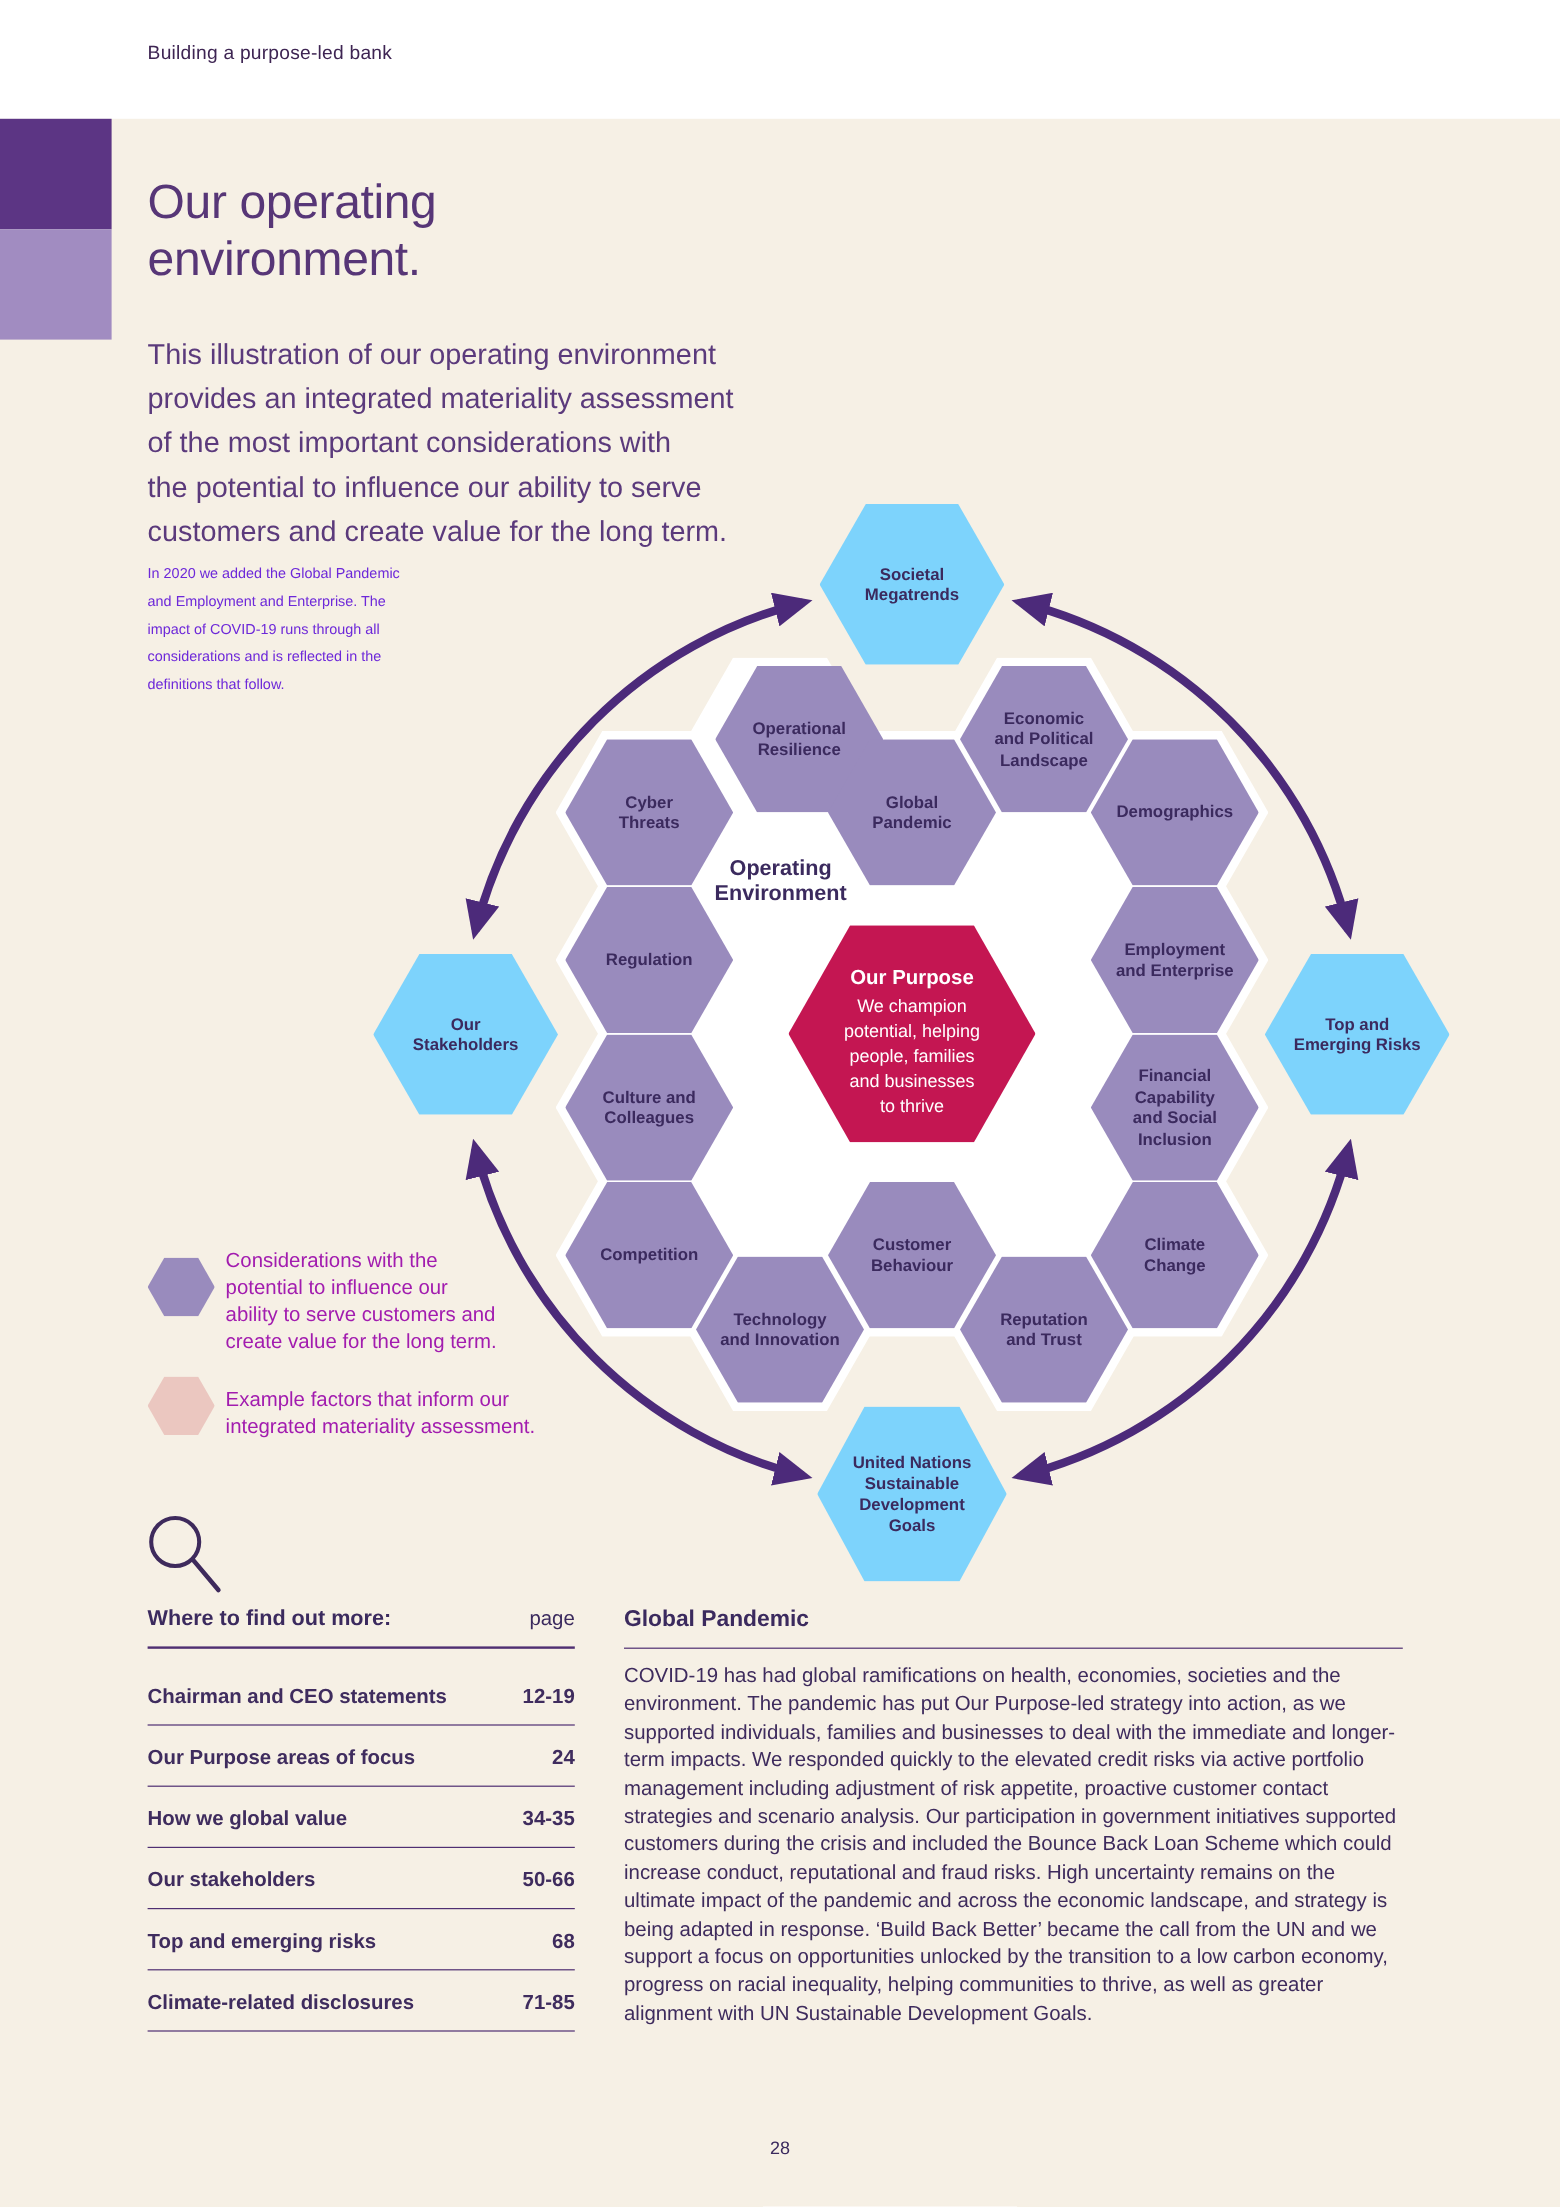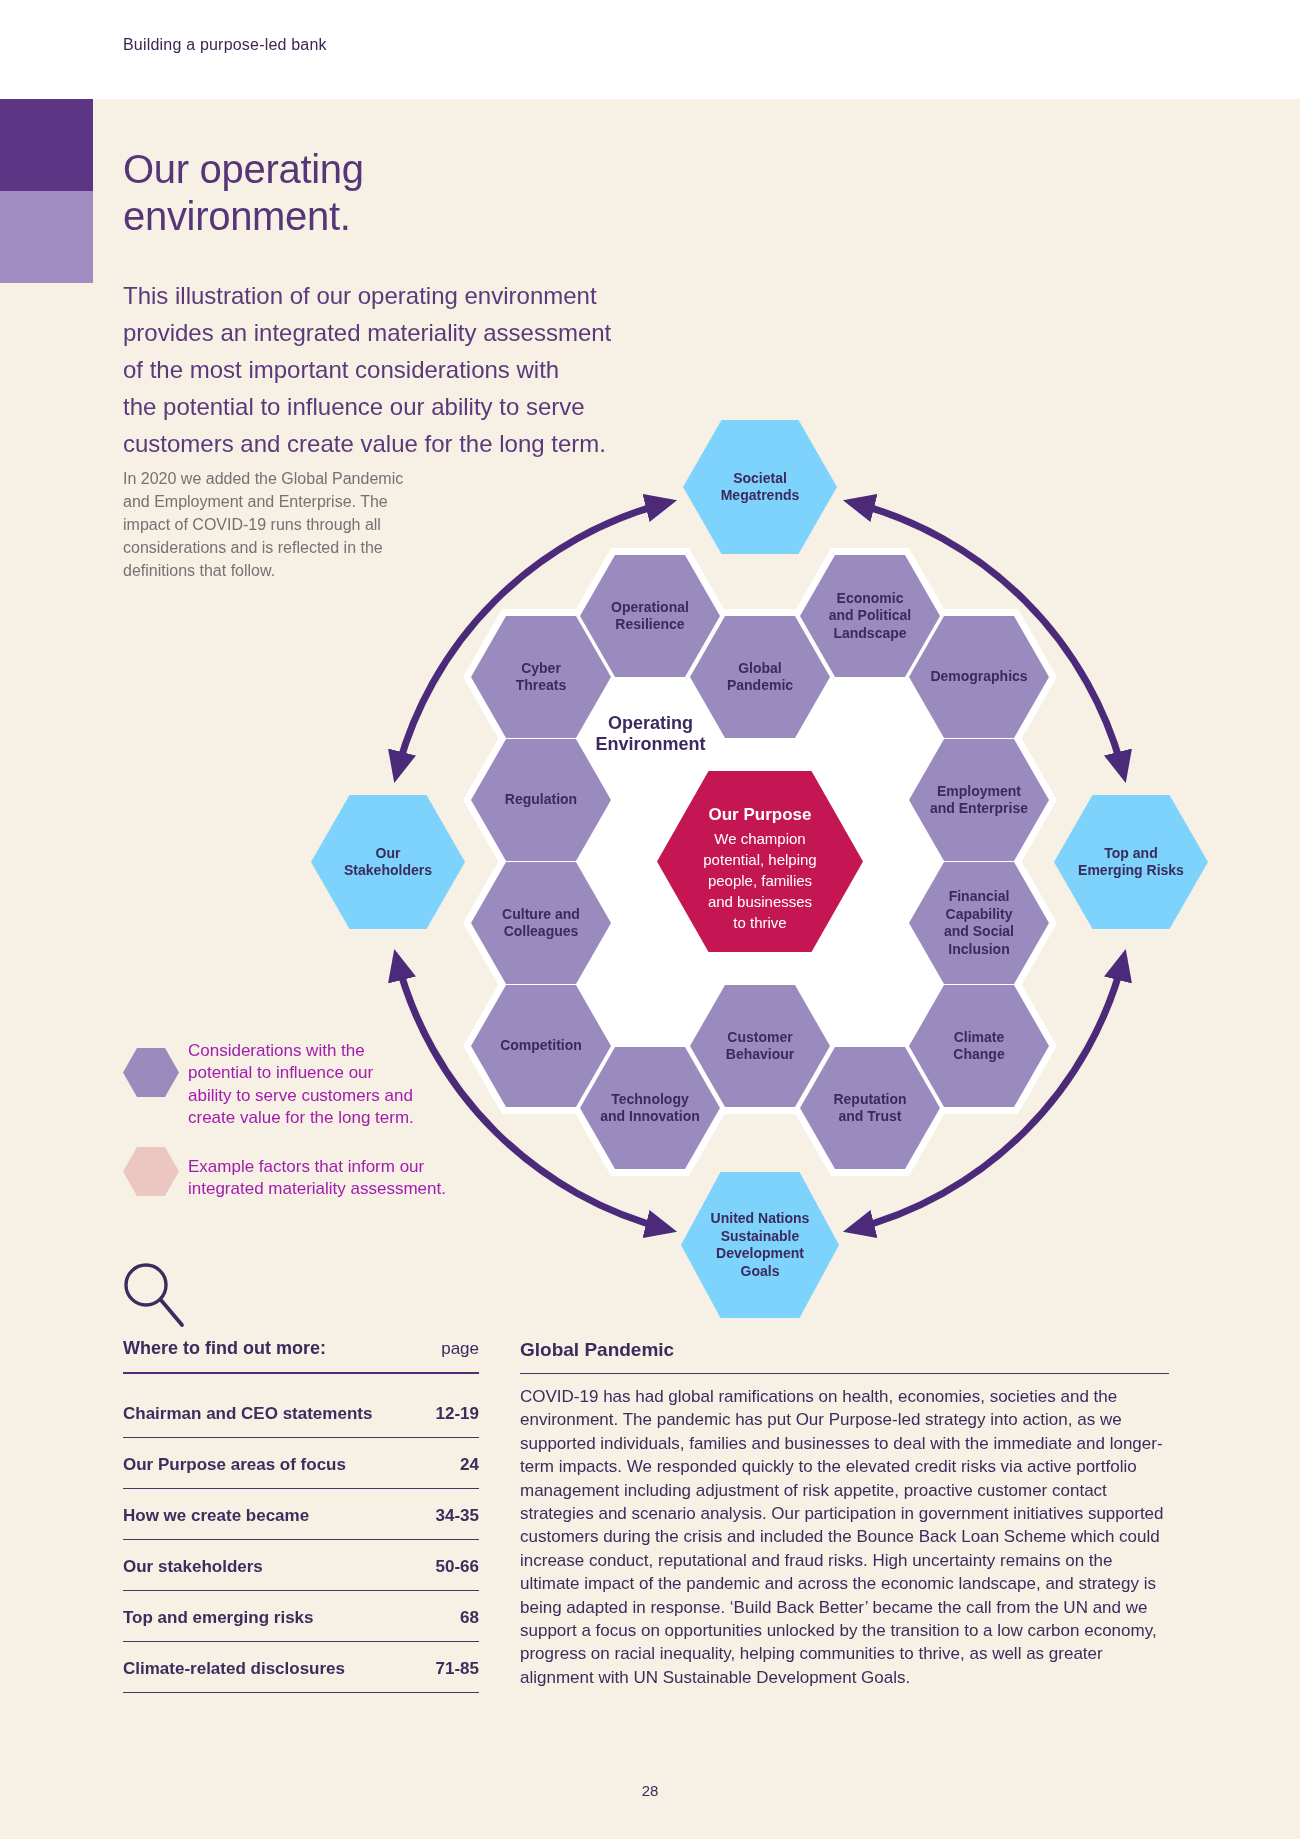--- a/index.html
+++ b/index.html
@@ -8,22 +8,22 @@
   .canvas { position:absolute; left:0; top:99px; width:1300px; height:1740px; background:#f6f0e5; }
   .eyebrow { position:absolute; left:123px; top:36px; font-size:16px; color:#3e2553; letter-spacing:.2px; }
   .rect { position:absolute; left:0; width:93px; height:92px; }
   .rect.dark  { top:0;  background:#5c3584; }
   .rect.light { top:92px; background:#a18cc1; }
 
   .title { position:absolute; left:123px; top:47px; font-size:40px; line-height:47px;
            font-weight:400; color:#573677; white-space:pre-line; letter-spacing:-.3px; }
   .intro { position:absolute; left:123px; top:178px; font-size:24px; line-height:37px;
            color:#5b3a7c; white-space:pre-line; }
-  .note  { position:absolute; left:123px; top:368px; font-size:16px; line-height:23px;
-           color:#737373; white-space:pre-line; }
+  .note  { position:absolute; left:123px; top:368px; font-size:12px; line-height:23px;
+           color:#6d28d9; white-space:pre-line; }
 
   
   .arcs { position:absolute; left:0; top:0; z-index:1; pointer-events:none; }
   .hexes { position:absolute; left:0; top:0; z-index:2; }
   .hw { position:absolute; width:156px; height:136px; background:#ffffff;
         clip-path:polygon(0 50%,25% 0,75% 0,100% 50%,75% 100%,25% 100%); }
   .hp { position:absolute; width:140px; height:122px; background:#998bbd;
         clip-path:polygon(0 50%,25% 0,75% 0,100% 50%,75% 100%,25% 100%);
         display:flex; align-items:center; justify-content:center; }
   .hl { font-size:14px; line-height:17.5px; font-weight:700; color:#3b2a5e;
@@ -125,21 +125,21 @@
       <div class="hw" style="left:792px;top:695px"></div>
       <div class="hw" style="left:572px;top:818px"></div>
       <div class="hw" style="left:792px;top:818px"></div>
       <div class="hw" style="left:682px;top:633px"></div>
       <div class="hw" style="left:682px;top:756px"></div>
 
       <div class="hp" style="left:471px;top:517px">
           <span class="hl">Cyber
 Threats</span>
         </div>
-      <div class="hp" style="left:580px;top:456px">
+      <div class="hp" style="left:596px;top:456px">
           <span class="hl">Operational
 Resilience</span>
         </div>
       <div class="hp" style="left:690px;top:517px">
           <span class="hl">Global
 Pandemic</span>
         </div>
       <div class="hp" style="left:800px;top:456px">
           <span class="hl">Economic
 and Political
@@ -238,21 +238,21 @@
       </div>
       <div class="fom-row first">
         <span>Chairman and CEO statements</span>
         <span>12-19</span>
       </div>
       <div class="fom-row">
         <span>Our Purpose areas of focus</span>
         <span>24</span>
       </div>
       <div class="fom-row">
-        <span>How we create became</span>
+        <span>How we global value</span>
         <span>34-35</span>
       </div>
       <div class="fom-row">
         <span>Our stakeholders</span>
         <span>50-66</span>
       </div>
       <div class="fom-row">
         <span>Top and emerging risks</span>
         <span>68</span>
       </div>

